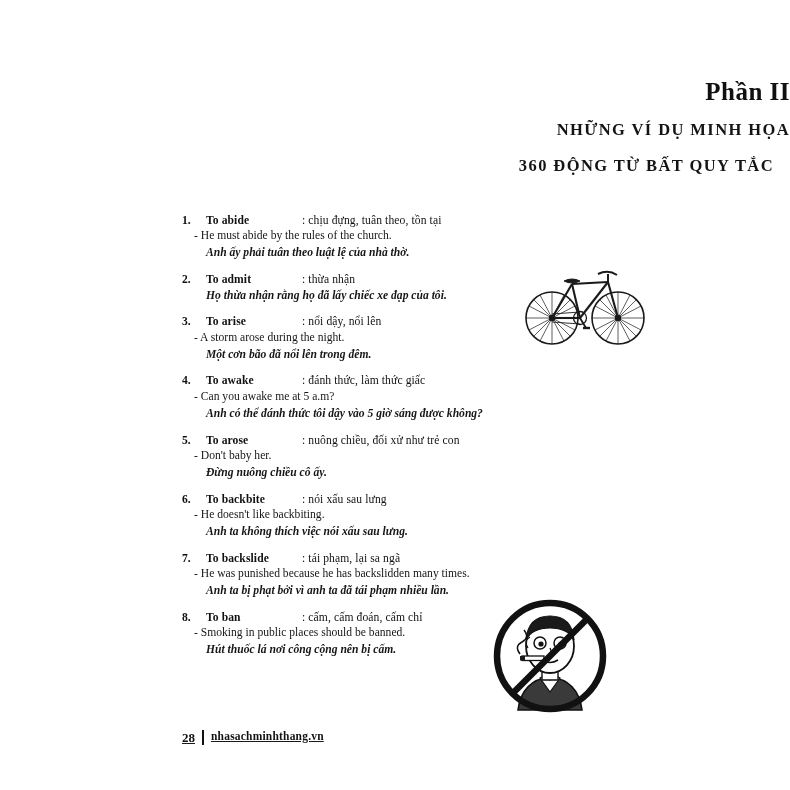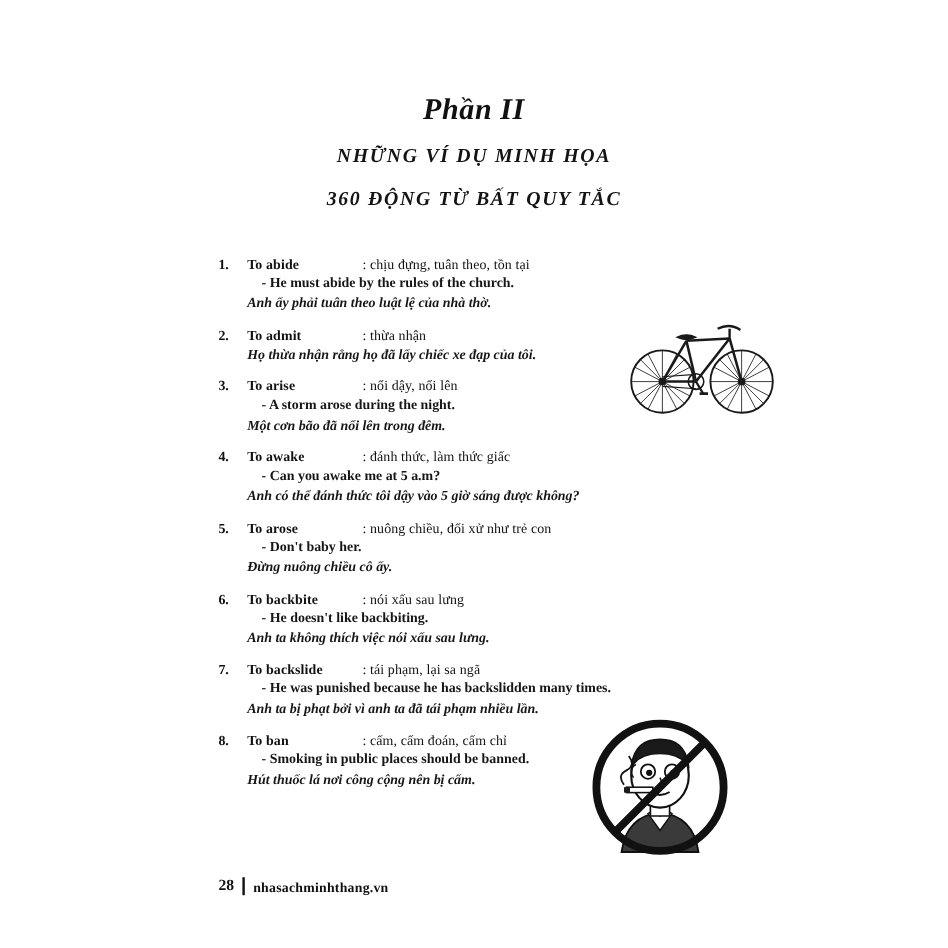--- a/index.html
+++ b/index.html
@@ -20,22 +20,21 @@
     height: 790px;
     background: #ffffff;
   }
 
   
   .heading {
     position: absolute;
     top: 78px;
     left: 0;
     width: 790px;
-    text-align: center;
-    font-style: italic;
+    text-align: right;
   }
   .heading .part-title {
     font-family: "Liberation Serif", serif;
     font-weight: bold;
     font-size: 25px;
     letter-spacing: 0.5px;
     color: #111;
     margin: 0 0 14px 0;
   }
   .heading .sub1 {
@@ -88,43 +87,44 @@
     font-size: 11.6px;
     letter-spacing: 0.1px;
   }
   .entry-meaning {
     flex: 1 1 auto;
     font-weight: normal;
     font-size: 11.6px;
     letter-spacing: 0.1px;
   }
   .entry-en {
-    margin-left: 36px;
+    margin-left: 12px;
     font-size: 11.6px;
     line-height: 1.45;
     color: #161616;
-    font-weight: bold;
+    font-weight: normal;
   }
   .entry-vi {
     margin-left: 24px;
     font-size: 11.6px;
     line-height: 1.45;
     color: #161616;
     font-style: italic;
     font-weight: bold;
   }
 
   
   .footer {
     position: absolute;
     left: 182px;
     bottom: 44px;
     display: flex;
-    align-items: flex-end;
+    align-items: flex-start;
     gap: 7px;
+    text-decoration: underline;
   }
   .footer .pagenum {
     font-size: 13px;
     font-weight: bold;
     color: #111;
   }
   .footer .divider {
     display: inline-block;
     width: 2px;
     height: 15px;

